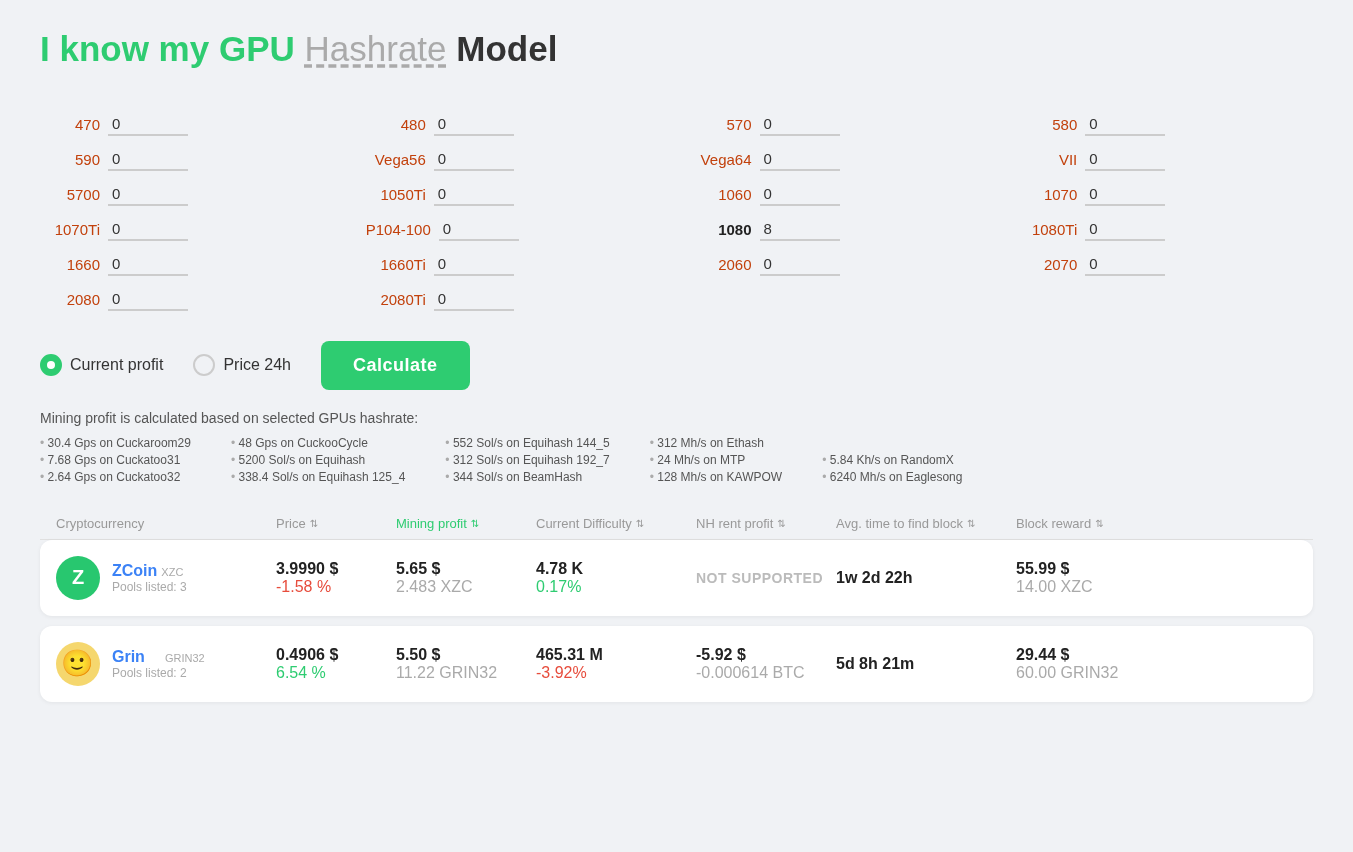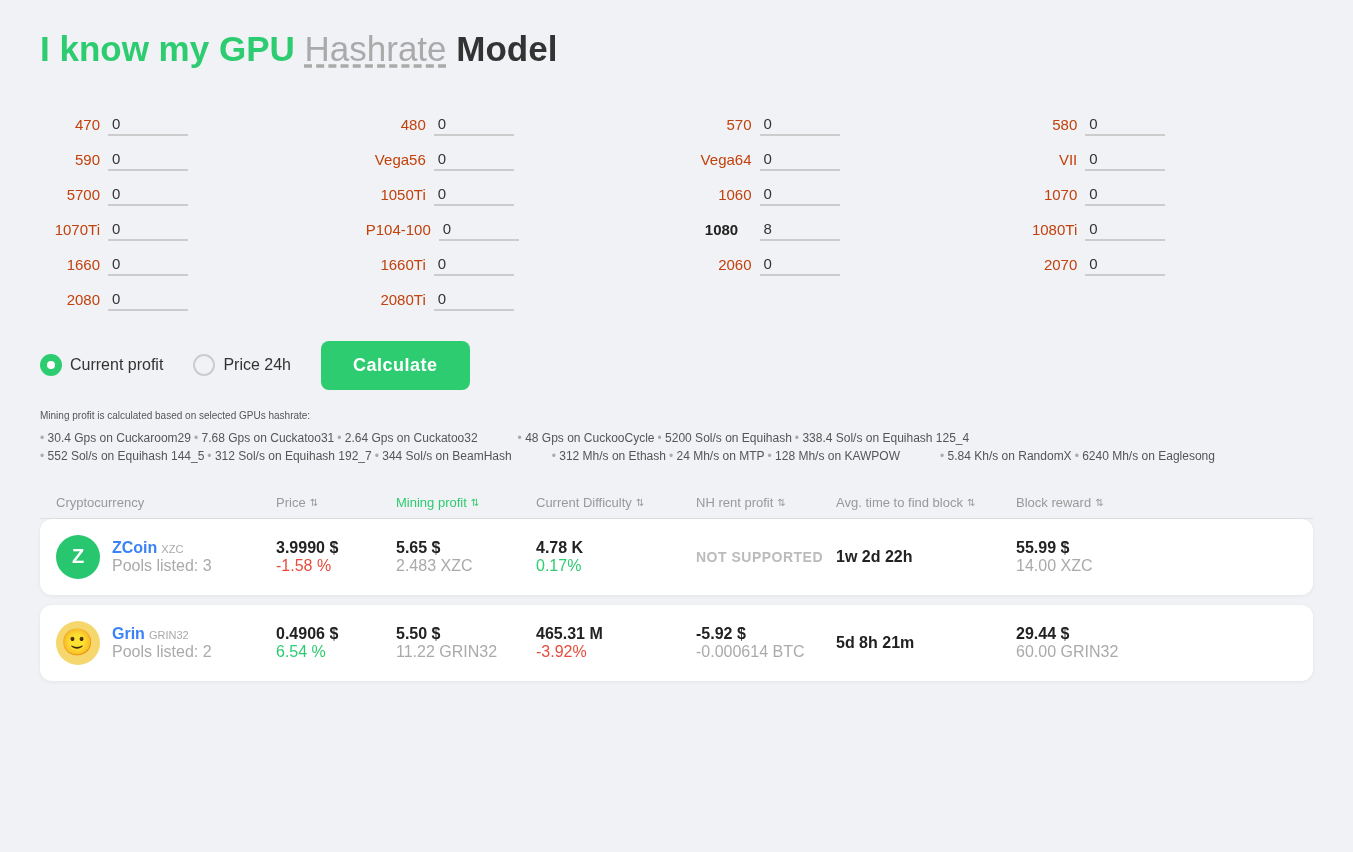--- a/index.html
+++ b/index.html
@@ -30,21 +30,21 @@
       align-items: center;
       gap: 8px;
     }
     .gpu-label {
       font-size: 15px;
       color: #c2410c;
       font-weight: 500;
       min-width: 60px;
       text-align: right;
     }
-    .gpu-label.bold { font-weight: 700; color: #222; text-align: center; }
+    .gpu-label.bold { font-weight: 700; color: #222; }
     .gpu-input {
       border: none;
       border-bottom: 2px solid #ccc;
       background: transparent;
       font-size: 15px;
       width: 80px;
       padding: 2px 4px;
       outline: none;
       color: #333;
     }
@@ -87,35 +87,35 @@
       border: none;
       border-radius: 8px;
       padding: 14px 32px;
       font-size: 18px;
       font-weight: 600;
       cursor: pointer;
       letter-spacing: 0.5px;
     }
 
     .info-text {
-      font-size: 10px;
+      font-size: 14px;
       color: #555;
       margin-bottom: 10px;
     }
     .hashrate-bullets {
       display: flex;
       flex-wrap: wrap;
       gap: 4px 40px;
       margin-bottom: 24px;
       font-size: 12px;
       color: #555;
     }
     .hashrate-col {
       display: flex;
-      flex-direction: row;
+      flex-direction: column;
       gap: 3px;
       justify-content: flex-end;
     }
     .hashrate-item::before {
       content: '• ';
       color: #aaa;
     }
 
     .table-header {
       display: grid;
@@ -170,24 +170,24 @@
     .coin-ticker {
       font-size: 11px;
       color: #aaa;
       font-weight: 400;
       margin-left: 4px;
     }
     .coin-algo {
       font-size: 11px;
       color: #aaa;
       font-weight: 400;
-      margin-left: 4px;
+      margin-left: 20px;
     }
     .coin-pools {
-      font-size: 16px;
+      font-size: 12px;
       color: #aaa;
     }
 
     .cell-main {
       font-size: 16px;
       font-weight: 600;
       color: #222;
     }
     .cell-sub {
       font-size: 16px;

